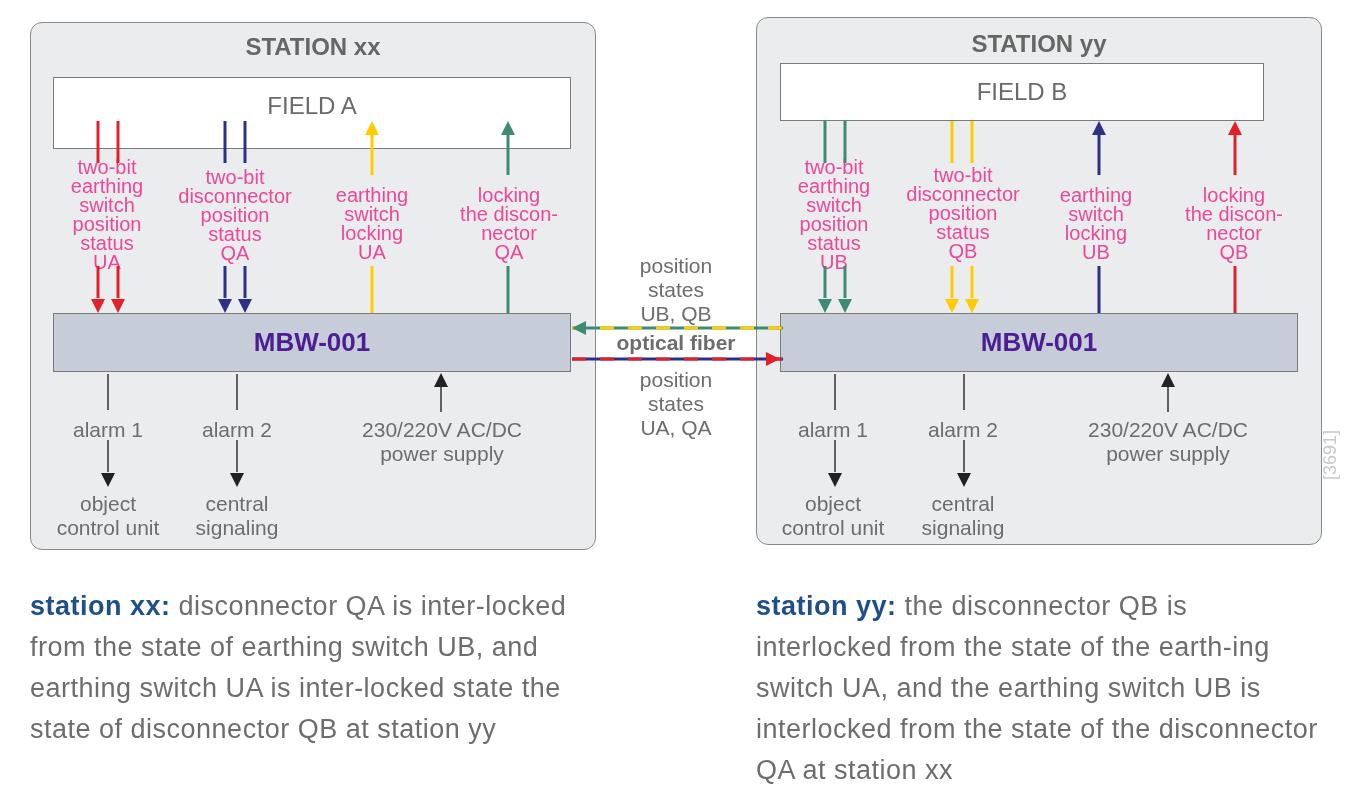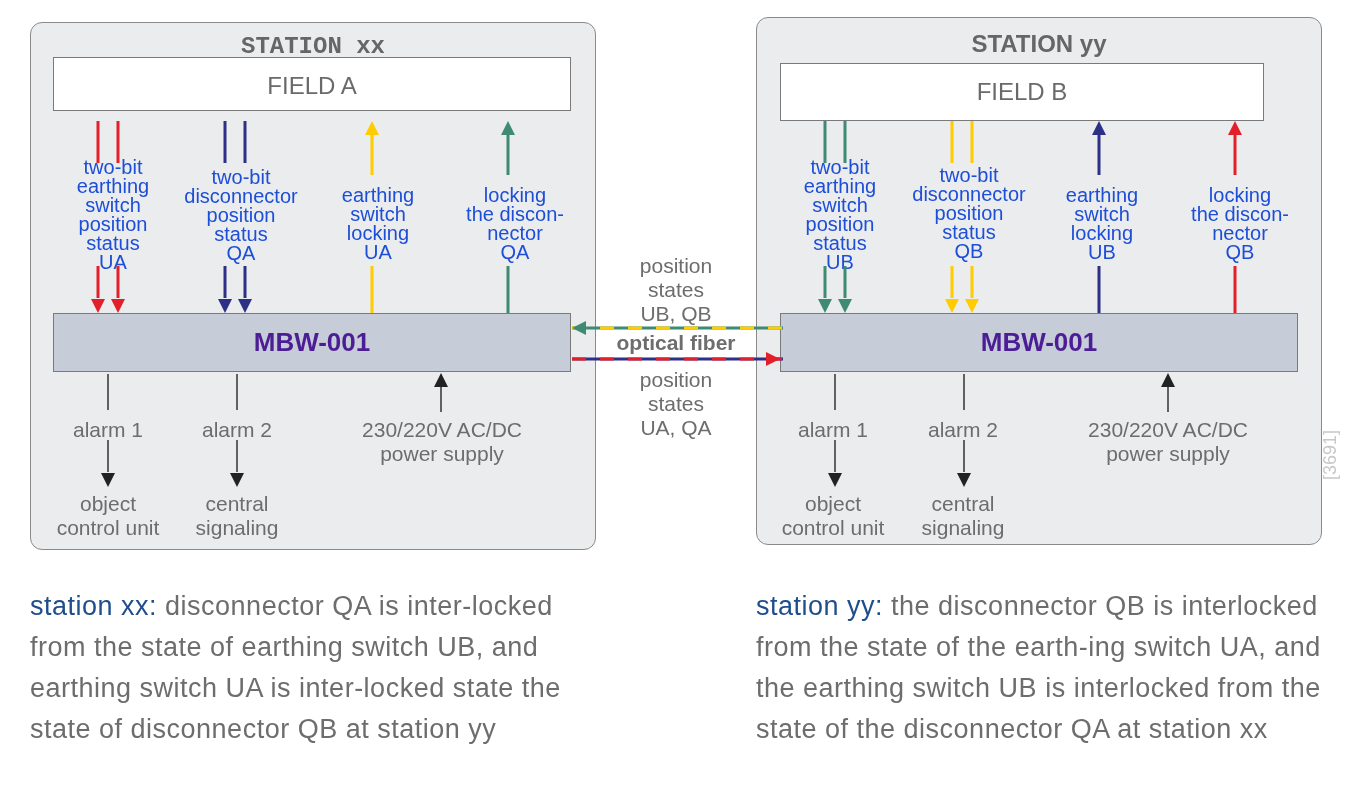--- a/index.html
+++ b/index.html
@@ -1,34 +1,34 @@
 <!DOCTYPE html>
 <html><head>
 <meta charset="utf-8">
 <style>
   html, body { margin:0; padding:0; background:#ffffff; }
   body { width:1355px; height:800px; position:relative; overflow:hidden; font-family:"Liberation Sans", sans-serif; color:#6d6d6d; }
   .station { position:absolute; background:#ebeced; border:1.5px solid #8a8a8a; border-radius:12px; box-sizing:border-box; }
   .station-title { position:absolute; left:0; right:0; text-align:center; font-weight:bold; font-size:24px; color:#666; }
   .field { position:absolute; background:#fff; border:1.5px solid #7a7a7a; box-sizing:border-box; text-align:center; font-size:24px; color:#6a6a6a; line-height:56px; }
   .device { position:absolute; background:#c6cdd8; border:1.5px solid #7a7a7a; box-sizing:border-box; text-align:center; font-size:26px; font-weight:bold; color:#4c1d95; line-height:56px; }
-  .lbl { position:absolute; text-align:center; font-size:20px; line-height:19px; color:#1d4ed8; white-space:pre-line; width:150px;padding-left:6px; }
+  .lbl { position:absolute; text-align:center; font-size:20px; line-height:19px; color:#ec4899; white-space:pre-line; width:150px; }
   .lbl2 { position:absolute; text-align:center; font-size:21px; line-height:24px; color:#6d6d6d; white-space:pre-line; }
   svg.overlay { position:absolute; left:0; top:0; }
   .desc { position:absolute; font-size:27px; line-height:41px; color:#6d6d6d; letter-spacing:0.5px; }
-  .desc b { color:#1f4e8c; font-weight:normal;margin-top:36px; }
+  .desc b { color:#1f4e8c; font-weight:bold;margin-top:36px; }
   .code { position:absolute; left:1320px; top:480px; transform:rotate(-90deg); transform-origin:left top; font-size:18px; color:#c8c8c8; }
 </style>
 </head>
 <body>
 
 <div class="station" style="left:30px;top:22px;width:566px;height:528px;">
-  <div class="station-title" style="top:10px;font-family:Liberation Mono, monospace;">STATION xx</div>
+  <div class="station-title" style="top:10px;">STATION xx</div>
 </div>
-<div class="field" style="left:53px;top:57px;width:518px;height:54px;">FIELD A</div>
+<div class="field" style="left:53px;top:77px;width:518px;height:72px;">FIELD A</div>
 <div class="device" style="left:53px;top:313px;width:518px;height:59px;">MBW-001</div>
 
 <div class="lbl" style="left:32px;top:158px;">two-bit
 earthing
 switch
 position
 status
 UA</div>
 <div class="lbl" style="left:160px;top:168px;">two-bit
 disconnector

